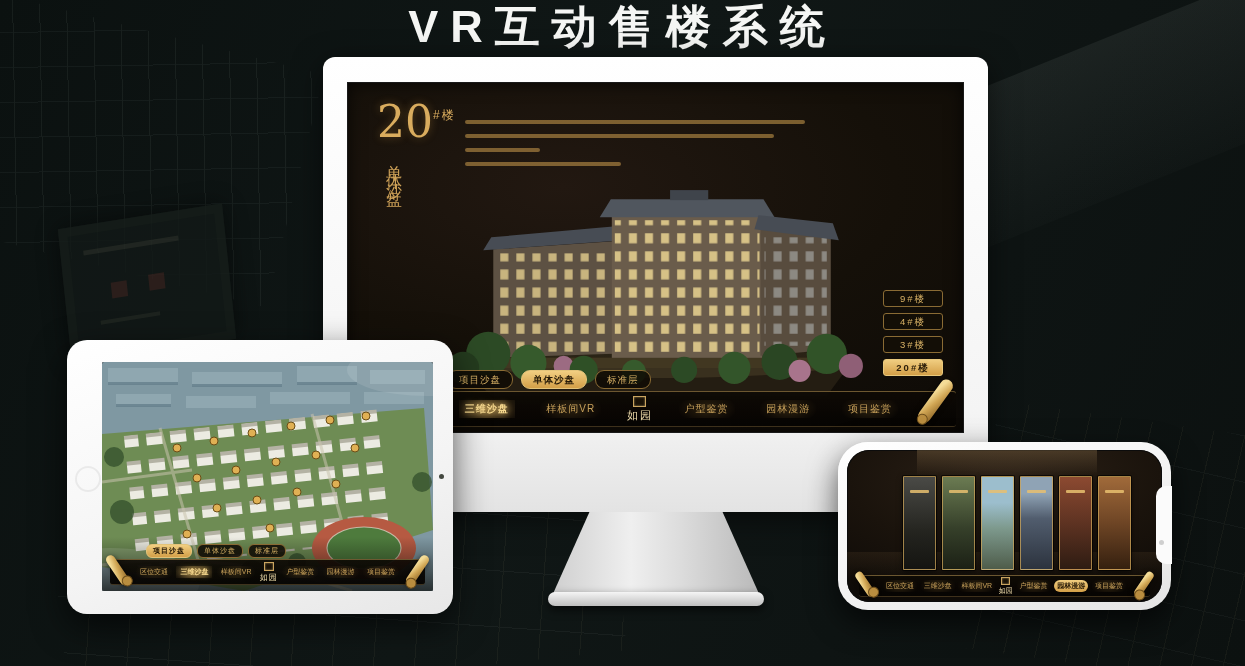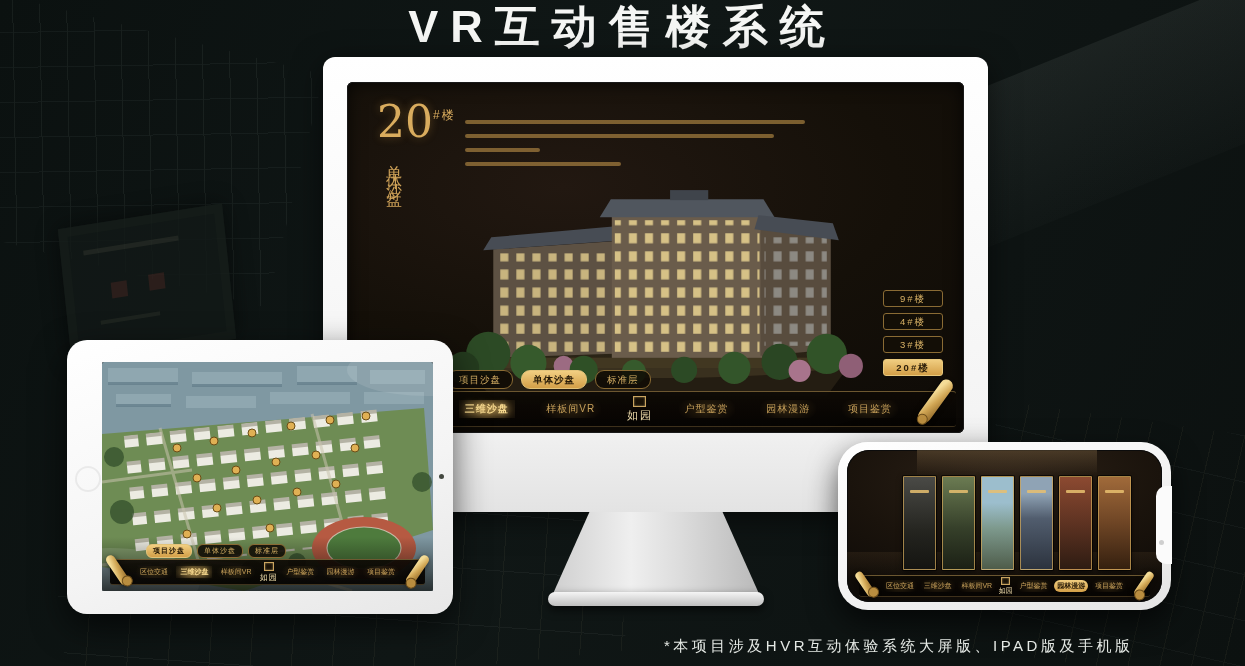--- a/index.html
+++ b/index.html
@@ -52,21 +52,21 @@
   .scroll-icon::after{content:"";position:absolute;left:1px;bottom:-3px;width:9px;height:9px;border-radius:50%;
     background:#b98d3f;border:1.5px solid #6e4f1c;}
   .subtab{display:inline-block;border:1px solid #8a6b34;border-radius:9px;color:#d9b266;
     background:rgba(16,11,5,.88);letter-spacing:1px;text-align:center;cursor:pointer;}
   .subtab.active{background:linear-gradient(#f2cf82,#d39f48);color:#241806;font-weight:bold;border-color:#e3c379;}
 
   
   .monitor-body{position:absolute;left:323px;top:57px;width:665px;height:455px;border-radius:12px;
     background:linear-gradient(180deg,#ffffff 0%,#f4f4f4 78%,#e3e3e3 100%);
     box-shadow:0 8px 30px rgba(0,0,0,.55);}
-  .m-screen{position:absolute;left:24px;top:25px;width:617px;height:351px;border-radius:6px;overflow:hidden;
+  .m-screen{position:absolute;left:24px;top:25px;width:617px;height:351px;border-radius:0;overflow:hidden;
     background:radial-gradient(120% 100% at 35% 30%,#221811 0%,#151009 45%,#0c0906 100%);
     box-shadow:inset 0 0 0 1px #1a1a1a, inset 0 0 18px rgba(0,0,0,.8);}
   .m-heading{position:absolute;left:30px;top:18px;}
   .m-num{font-family:"DejaVu Serif",serif;font-size:44px;line-height:1;color:#d9ac5e;
     text-shadow:0 0 8px rgba(190,140,60,.4);}
   .m-suffix{font-size:12px;color:#d9ac5e;vertical-align:18px;letter-spacing:2px;}
   .m-vert{writing-mode:vertical-rl;font-family:"DejaVu Serif",serif;font-size:16px;
     letter-spacing:9px;color:#cfa258;margin-top:8px;margin-left:6px;height:122px;}
   .m-intro{position:absolute;left:118px;top:28px;width:340px;}
   .intro-line{height:4px;border-radius:2px;background:rgba(205,158,78,.55);margin:10px 0;filter:blur(.4px);}
@@ -383,14 +383,13 @@
         <span class="nav-item">户型鉴赏</span>
         <span class="nav-item pill-active">园林漫游</span>
         <span class="nav-item">项目鉴赏</span>
         <span class="scroll-icon ph-scroll right"></span>
       </div>
     </div>
     <div class="ph-notch"></div>
     <div class="ph-dot"></div>
   </div>
 
-  <div class="footnote">*本项目涉及HVR互动体验系统大屏版、IPAD版及手机版</div>
 </div>
 
 </body></html>

